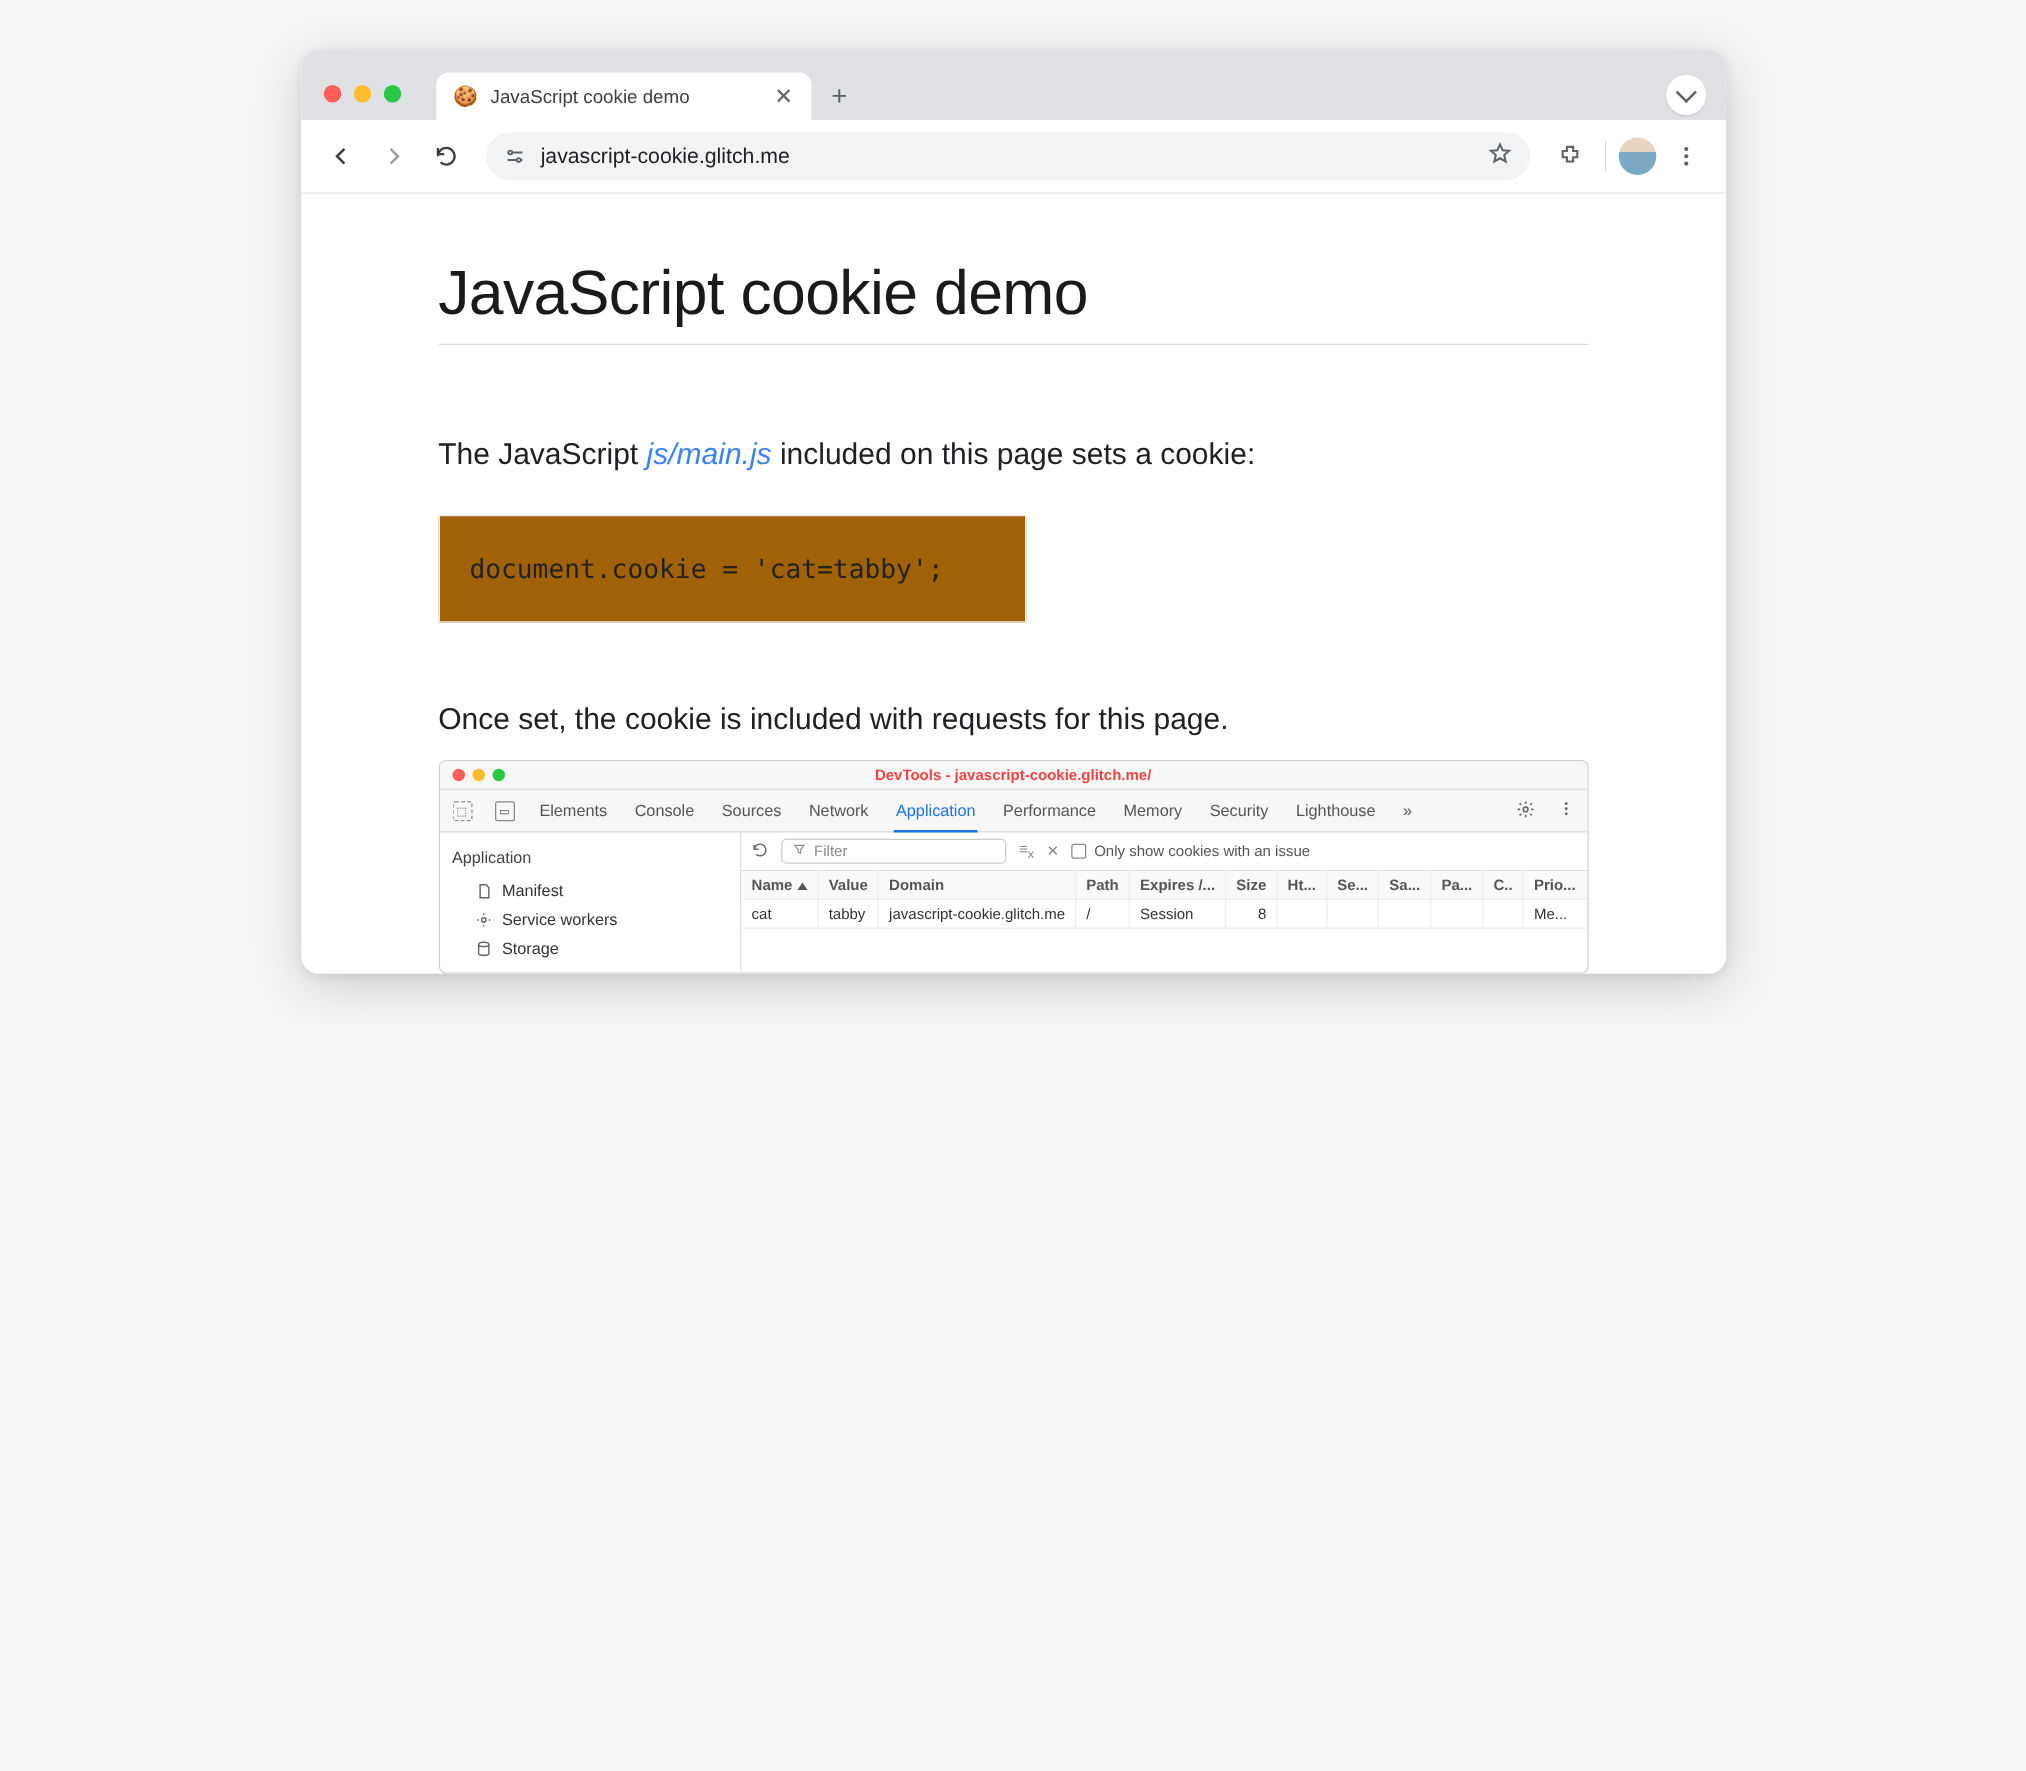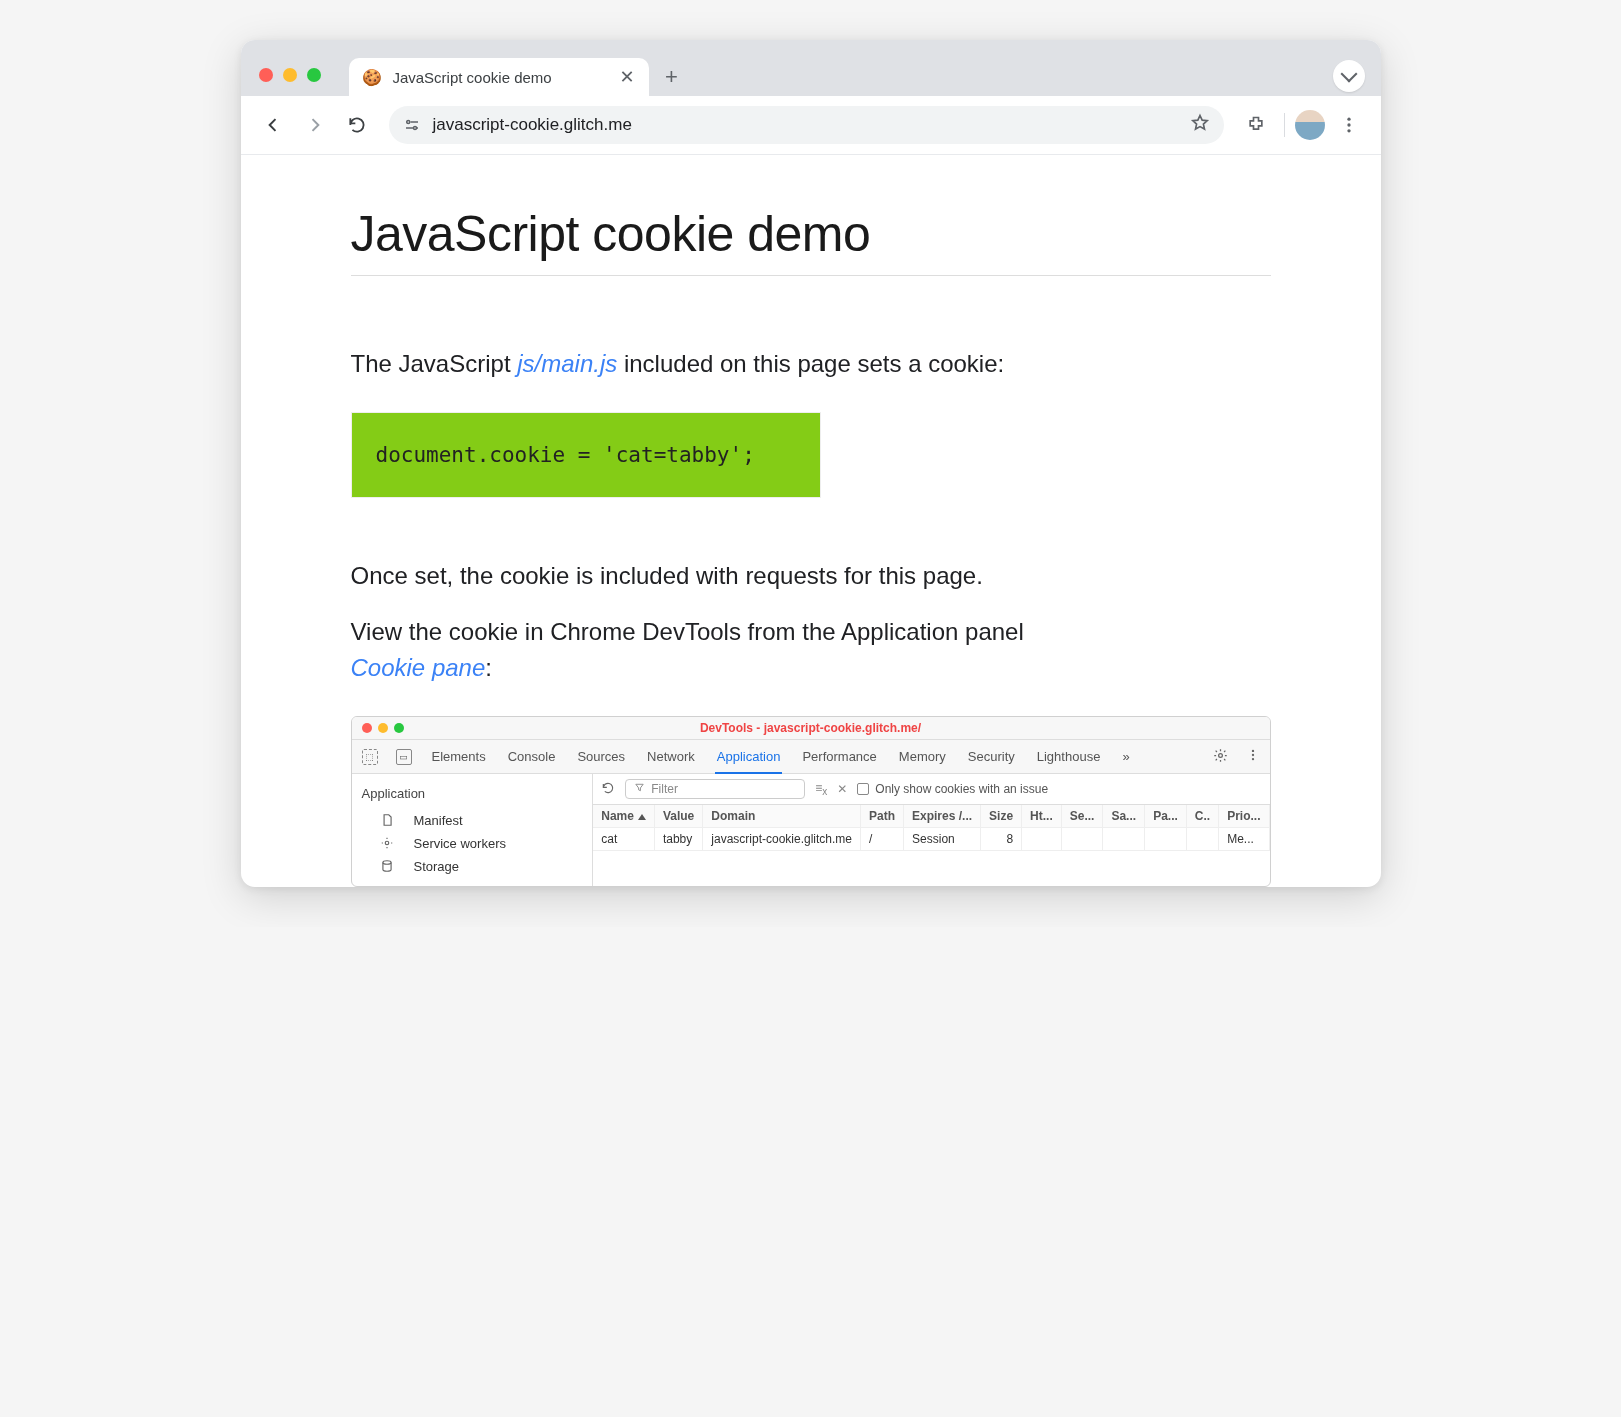--- a/index.html
+++ b/index.html
@@ -101,21 +101,21 @@
     margin: 0 0 14px 0;
     padding-bottom: 12px;
     border-bottom: 1px solid #ddd;
     color:#1a1a1a;
   }
   .para { font-size: 24px; line-height:1.5; margin: 70px 0 30px 0; font-weight:400;}
   .para2 { font-size: 24px; line-height:1.5; margin: 60px 0 10px 0; }
   .para3 { font-size: 24px; line-height:1.5; margin: 20px 0 30px 0; }
   a.link { color:#3b82f6; text-decoration:none;font-style:italic; }
   .codeblock {
-    background:#84cc16;
+    background:#a16207;
     border:1px solid #eee;
     padding: 30px 24px;
     font-family: ui-monospace, Menlo, Consolas, monospace;
     font-size: 21px;
     max-width: 470px;
     margin: 30px 0;
     color:#222;
   }
   
   .devtools {
@@ -151,21 +151,21 @@
   .dt-tab{cursor:pointer;padding:8px 2px;}
   .dt-tab.active{color:#1a73e8;border-bottom:2px solid #1a73e8;margin-bottom:-1px;}
   .dt-tabs .spacer{flex:1;}
   .dt-body{display:flex;}
   .dt-side{
     width:250px;border-right:1px solid #ddd;
     padding:8px 10px;
     font-size:13px;
   }
   .dt-side-h{font-size:13px;color:#444;margin:4px 0 8px 0;}
-  .dt-side-item{display:flex;align-items:flex-start;gap:20px;padding:4px 6px 4px 18px;color:#333;}
+  .dt-side-item{display:flex;align-items:center;gap:8px;padding:4px 6px 4px 18px;color:#333;}
   .dt-main{flex:1;}
   .dt-filterbar{
     display:flex;align-items:center;gap:10px;
     padding:5px 8px;border-bottom:1px solid #ddd;
     font-size:12px;color:#555;
   }
   .dt-filter{
     display:flex;align-items:flex-start;gap:6px;
     background:#fff;border:1px solid #ccc;border-radius:4px;
     padding:2px 8px;flex:0 0 180px;font-size:12px;color:#888;
@@ -259,24 +259,20 @@
     <h1>JavaScript cookie demo</h1>
 
     <p class="para">
       <span>The JavaScript </span><a class="link" href="#">js/main.js</a><span> included on this page sets a cookie:</span>
     </p>
 
     <div class="codeblock">document.cookie = 'cat=tabby';</div>
 
     <p class="para2">Once set, the cookie is included with requests for this page.</p>
 
-    <p class="para3">
-      <span>View the cookie in Chrome DevTools from the Application panel </span><br>
-      <a class="link" href="#">Cookie pane</a><span>:</span>
-    </p>
 
     <div class="devtools">
       <div class="dt-titlebar">
         <div class="dt-traffic">
           <div class="dt-tl" style="background:#ff5f57"></div>
           <div class="dt-tl" style="background:#febc2e"></div>
           <div class="dt-tl" style="background:#28c840"></div>
         </div>
         <div class="dt-title">DevTools - javascript-cookie.glitch.me/</div>
       </div>

